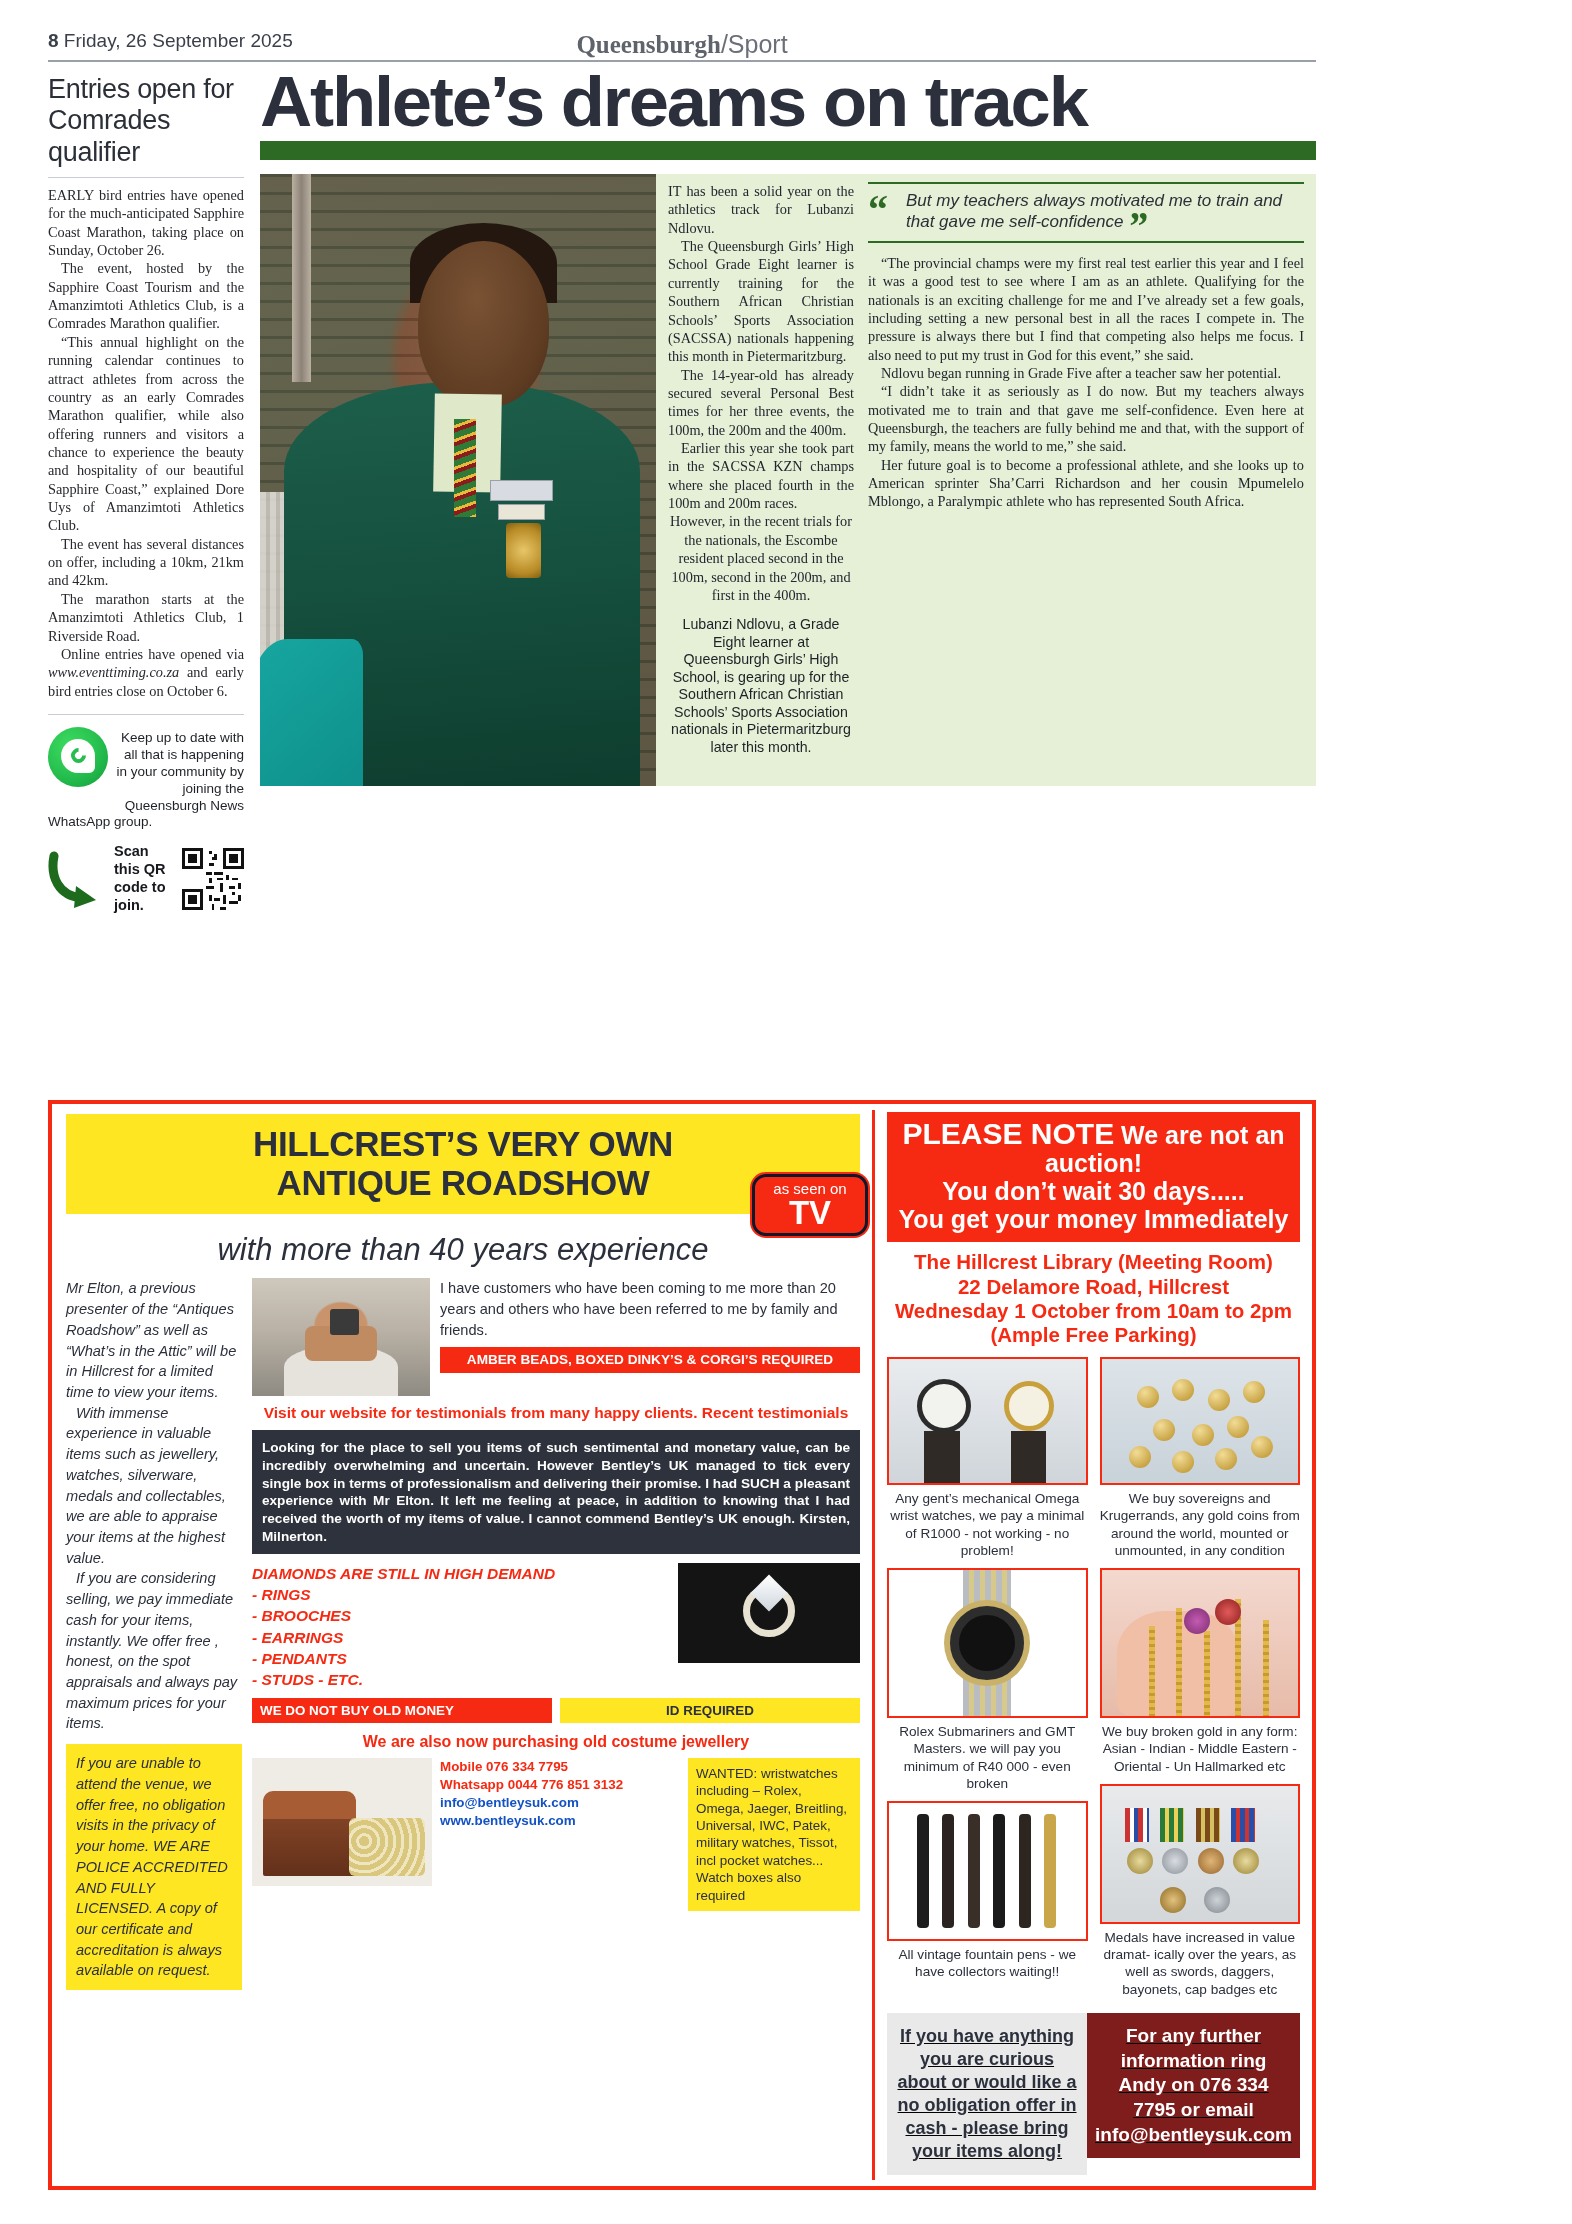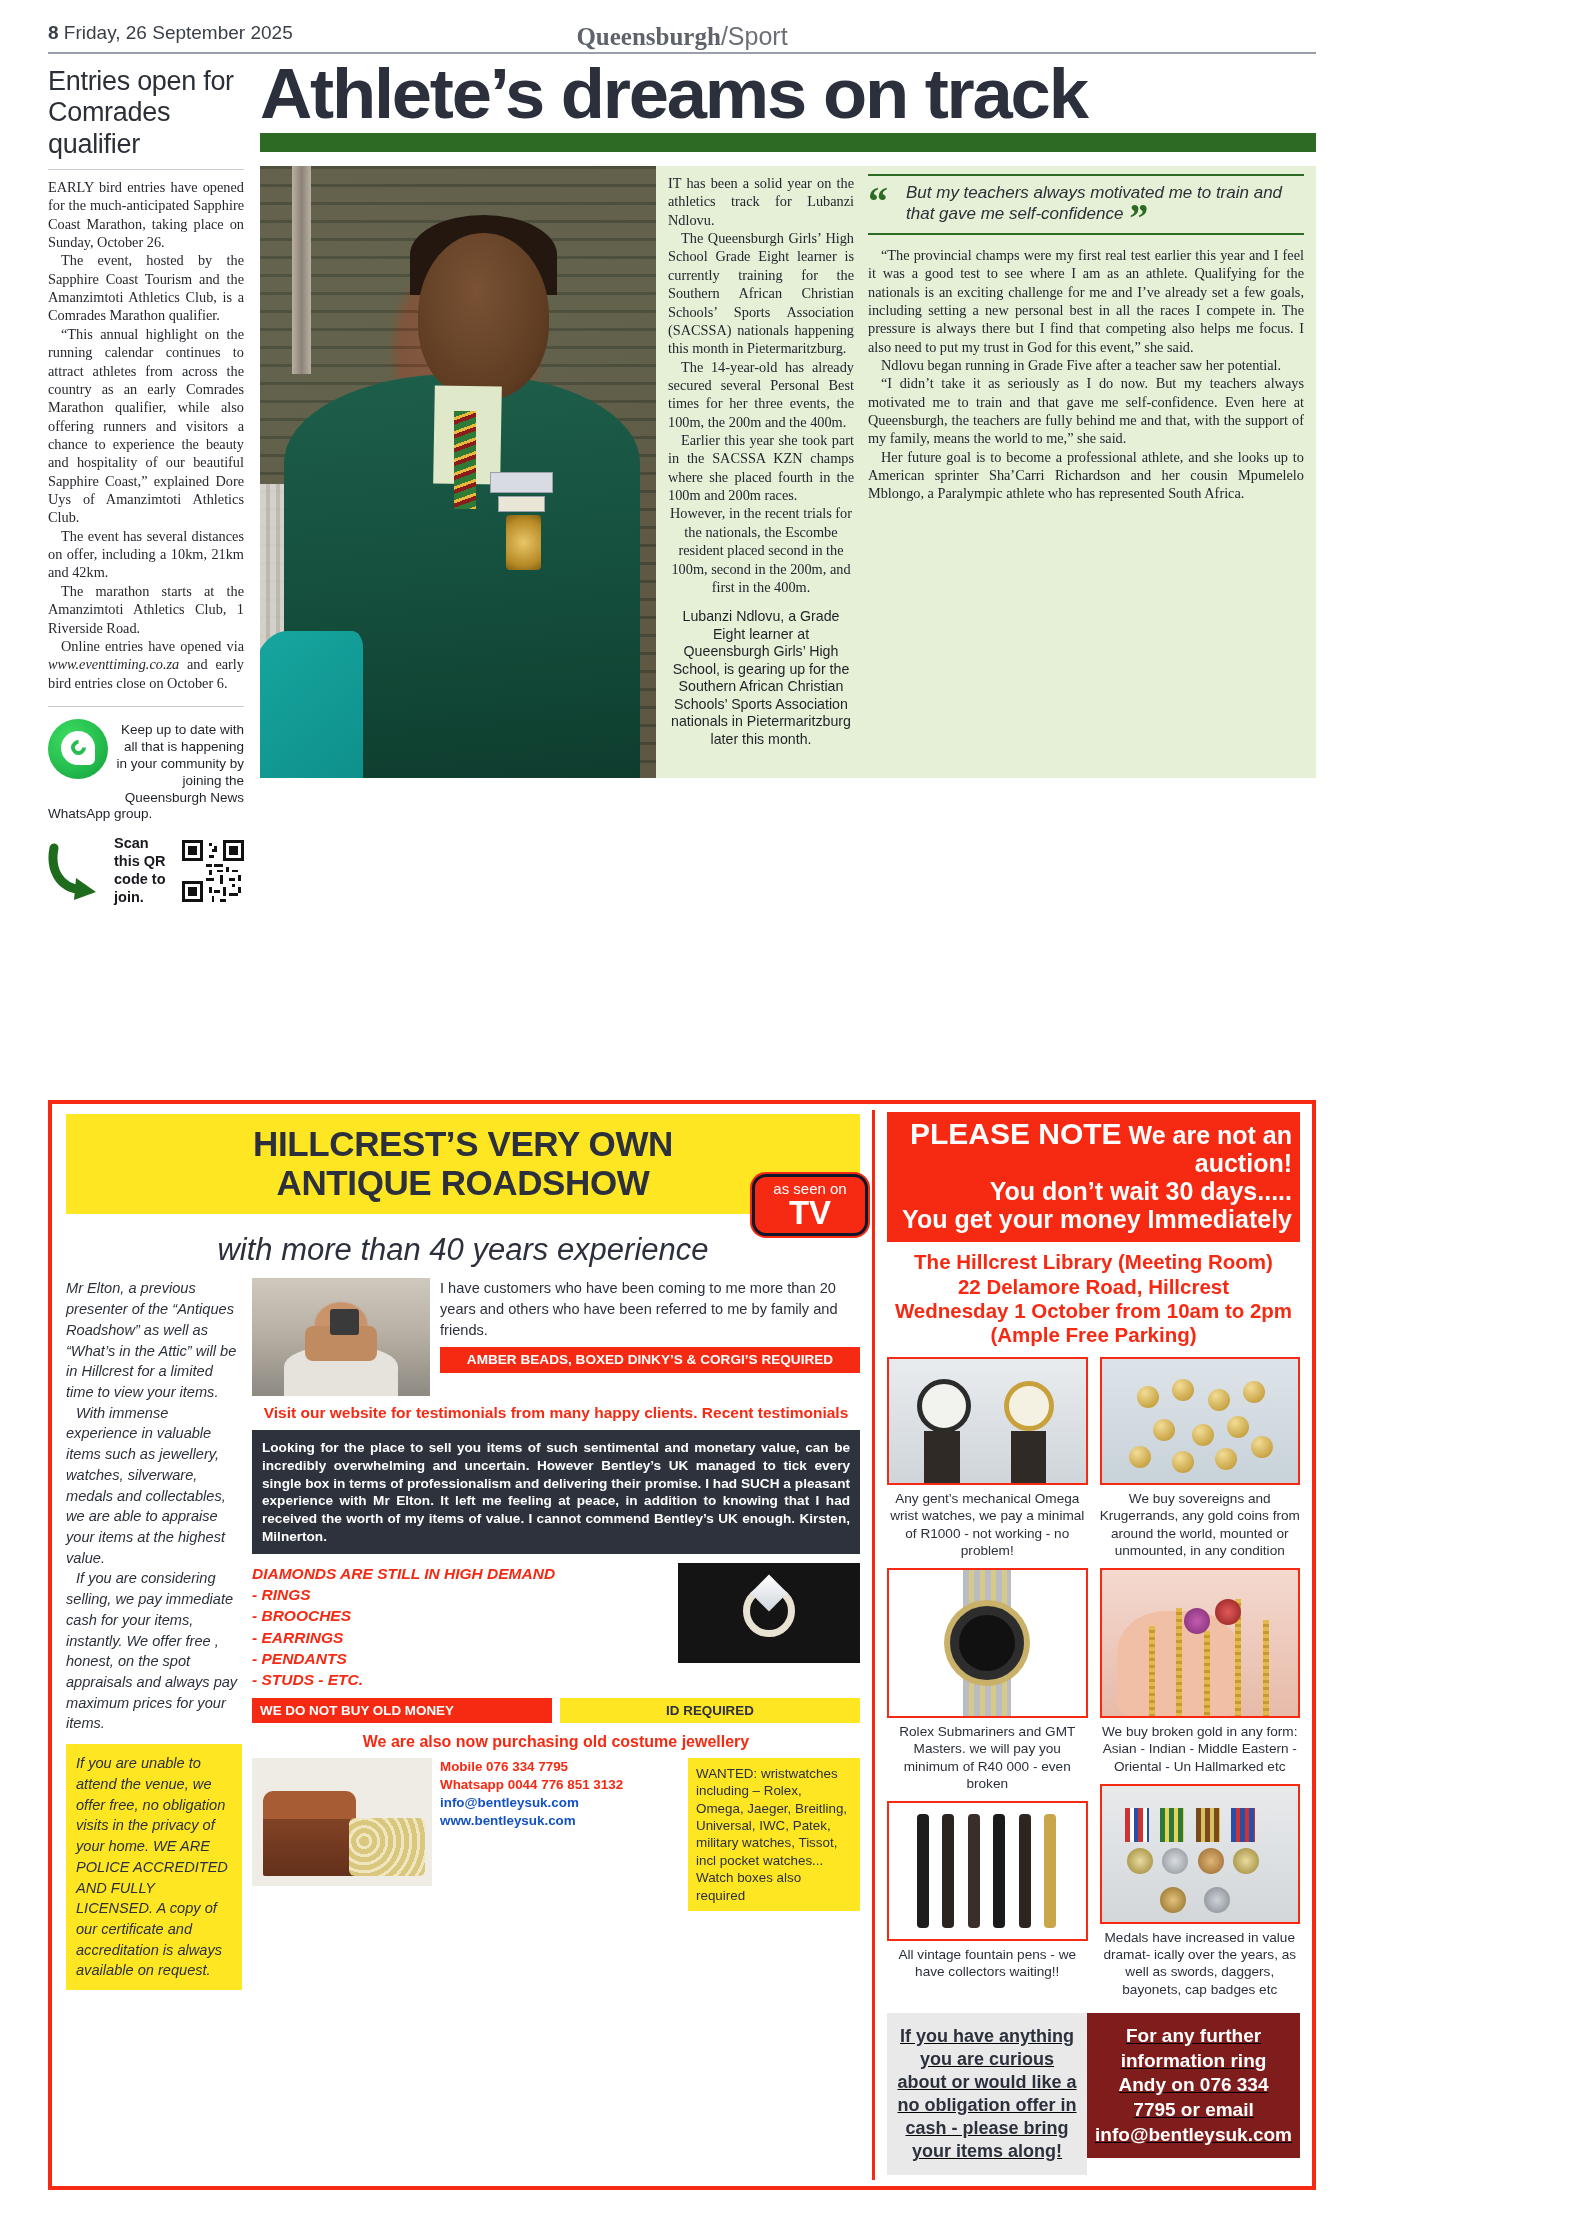--- a/index.html
+++ b/index.html
@@ -3,21 +3,21 @@
 <meta charset="utf-8">
 <style>
   * { box-sizing: border-box; margin: 0; padding: 0; }
   body {
     width: 1572px; height: 2224px;
     background: #ffffff;
     font-family: "Liberation Sans", sans-serif;
     overflow: hidden;
     position: relative;
   }
-  .page { width: 1364px; height: 2224px; position: relative; padding: 0 48px; }
+  .page { width: 1364px; height: 2224px; position: relative; padding: 8px 48px; }
 
   
   .masthead { display: flex; align-items: baseline; height: 46px; padding-top: 22px; position: relative; }
   .folio { font-size: 19px; color: #3a3f4a; }
   .folio b { font-weight: bold; }
   .masthead-title {
     position: absolute; left: 0; right: 0; top: 22px;
     text-align: center; font-size: 25px; color: #6b6f78;
   }
   .masthead-title .bold { font-family: "Liberation Serif", serif; font-weight: bold; color: #5f636c; }
@@ -205,21 +205,21 @@
   .chest-photo { width: 180px; flex: 0 0 180px; height: 128px; background: #efece6; position: relative; overflow: hidden; }
   .chest-photo .box { position: absolute; left: 6%; bottom: 8%; width: 52%; height: 62%; background: linear-gradient(180deg,#8c4a2a,#63301a); border-radius: 6px 6px 2px 2px; }
   .chest-photo .lid { position: absolute; left: 6%; bottom: 52%; width: 52%; height: 22%; background: #a85c33; border-radius: 10px 10px 0 0; }
   .chest-photo .coins { position: absolute; right: 4%; bottom: 8%; width: 42%; height: 45%;
     background: repeating-radial-gradient(circle at 20% 40%, #d9c77e 0 5px, #efe6c0 5px 8px); border-radius: 6px; }
   .contact-blue { flex: 1; font-size: 13.4px; font-weight: bold; line-height: 1.34; color: #1352c4; }
   .contact-blue .ph { color: #f62a13; }
   .wanted-box { width: 172px; flex: 0 0 172px; background: #ffe622; font-size: 13.4px; line-height: 1.3; padding: 7px 8px; color: #2b303c; }
 
   
-  .note-red { background: #f62a13; color: #fff; text-align: right; padding: 6px 8px 9px; }
+  .note-red { background: #f62a13; color: #fff; text-align: center; padding: 6px 8px 9px; }
   .note-red .l1 { font-size: 25px; font-weight: bold; line-height: 1.08; }
   .note-red .l1 .lead { font-size: 30px; }
   .note-red .l2 { font-size: 25px; font-weight: bold; line-height: 1.12; }
   .venue { color: #f62a13; font-weight: bold; font-size: 20.5px; line-height: 1.18; text-align: center; margin-top: 8px; }
 
   .grid2 { display: flex; gap: 12px; margin-top: 10px; }
   .gcol { flex: 1; }
   .gphoto { border: 2px solid #f62a13; height: 128px; position: relative; overflow: hidden; background: #dfe3e6; }
   .gcap { font-size: 13.6px; line-height: 1.27; text-align: center; color: #2b303c; margin: 5px 0 9px; }
 

